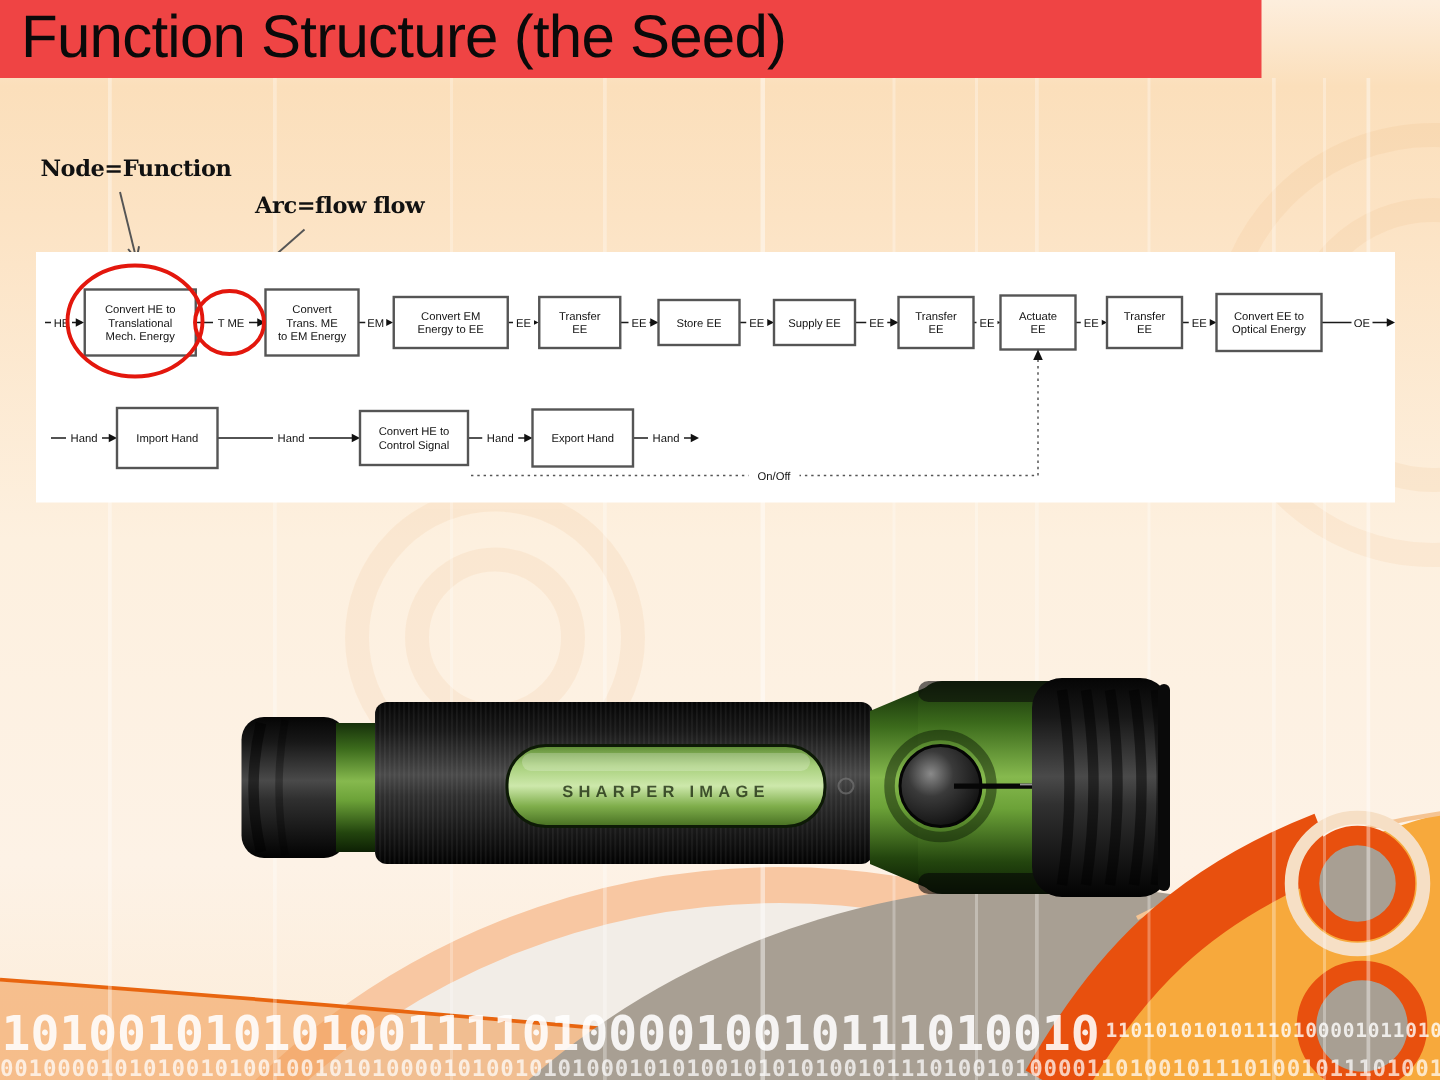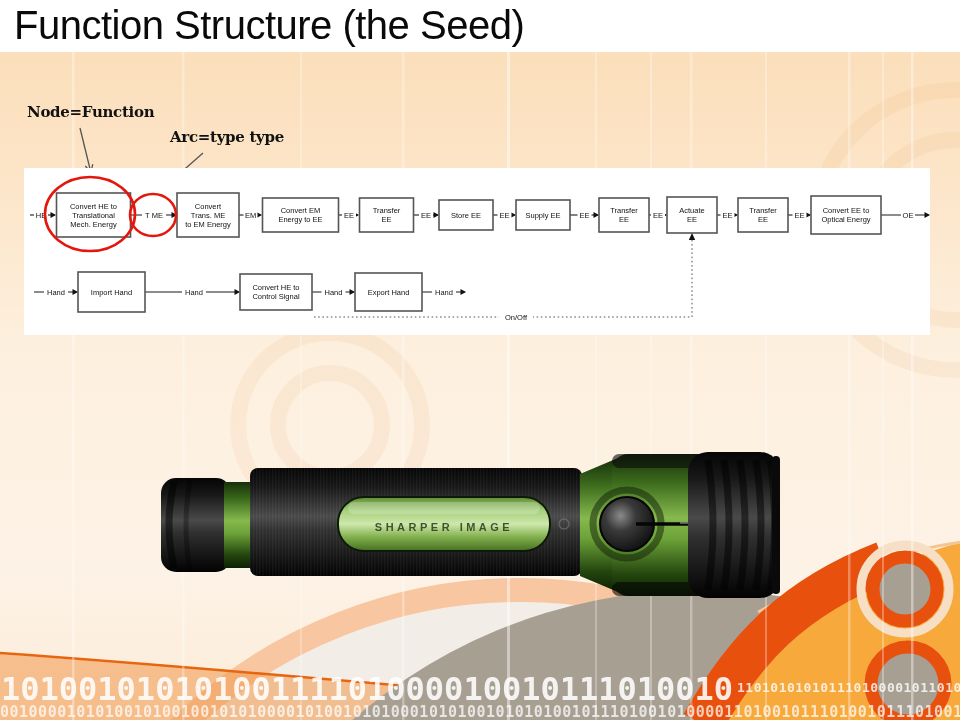--- a/index.html
+++ b/index.html
@@ -1,19 +1,19 @@
 <!DOCTYPE html>
 <html><head>
 <meta charset="utf-8">
 <style>
   html,body{margin:0;padding:0;}
   body{position:relative;width:960px;height:720px;overflow:hidden;background:#fce4c6;
        font-family:"Liberation Sans",sans-serif;}
   .decor{position:absolute;left:0;top:0;}
-  .titlebar{position:absolute;left:0;top:0;width:960px;height:52px;background:#ffffff;}
+  .titlebar{position:absolute;left:0;top:0;width:841px;height:52px;background:#ef4444;}
   .title{position:absolute;left:14px;top:-1px;font-size:40px;font-weight:500;color:#0a0a0a;
          line-height:52px;letter-spacing:-0.5px;white-space:nowrap;}
   .annot{position:absolute;font-family:"DejaVu Serif","Liberation Serif",serif;font-weight:700;
          font-size:15px;color:#111;letter-spacing:-0.3px;white-space:nowrap;}
   #annot-node{left:10px;top:103px;margin-left:17px;}
   #annot-arc{left:170px;top:128px;}
   #annot-arrows{position:absolute;left:0;top:0;pointer-events:none;}
   .panel{position:absolute;left:24px;top:168px;width:906px;height:167px;background:#ffffff;}
   .fb{fill:#ffffff;stroke:#555;stroke-width:1.6;}
   .fl{stroke:#1a1a1a;stroke-width:1.1;}
@@ -79,21 +79,21 @@
 
 <div class="bin" id="bin-large">10100101010100111101000010010111010010</div>
 <div class="bin" id="bin-mid">110101010101110100001011010100110101001</div>
 <div class="bin" id="bin-bottom">001000010101001010010010101000010100101010001010100101010100101110100101000011010010111010010111010010</div>
 
 <div class="titlebar">
   <div class="title">Function Structure (the Seed)</div>
 </div>
 
 <div class="annot" id="annot-node">Node=Function</div>
-<div class="annot" id="annot-arc">Arc=type type</div>
+<div class="annot" id="annot-arc">Arc=flow flow</div>
 <svg id="annot-arrows" width="960" height="720" viewBox="0 0 960 720">
   <g stroke="#555" stroke-width="1.3" fill="none">
     <line x1="80" y1="128" x2="91" y2="173"></line>
     <polyline points="92.7,164.2 91,173 85.4,166"></polyline>
     <line x1="203" y1="153" x2="161" y2="190"></line>
     <polyline points="169.6,187.5 161,190 164.6,181.8"></polyline>
   </g>
 </svg>
 
 <div class="panel">

